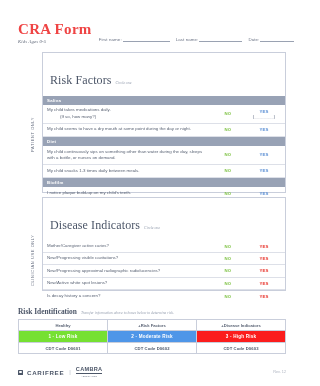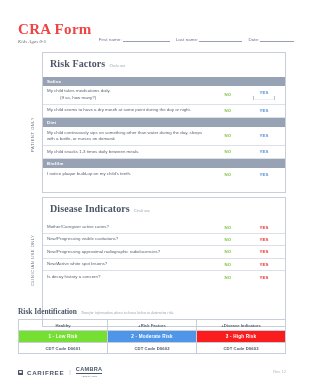--- a/index.html
+++ b/index.html
@@ -70,34 +70,35 @@
   .vlabel.clinician{ left: 30px; top: 218px; height: 84px; }
 
   
   .panel {
     position: absolute;
     left: 42px; right: 12px;
     background: #ffffff;
     border: 0.6px solid #c9cedb;
   }
   .panel-risk    { top: 52px;  height: 141px; }
-  .panel-disease { top: 197px; height: 130px; }
+  .panel-disease { top: 197px; height: 94px; }
 
   .panel-inner { padding: 5px 7px 4px 7px; }
 
   .sect-head {
     display: flex; align-items: baseline; gap: 4px;
     margin-bottom: 3.5px;
   }
   .sect-title {
     font-family: "Liberation Serif", serif;
-    font-weight: bold;
-    font-size: 10px;
+    font-weight: normal;
+    font-size: 12px;
     color: #4c5668;
     letter-spacing: 0.1px;
+    margin-top: 15px;
   }
   .sect-note {
     font-family: "Liberation Serif", serif;
     font-style: italic;
     font-size: 3.8px;
     color: #97a0b0;
   }
 
   
   .group-bar {

